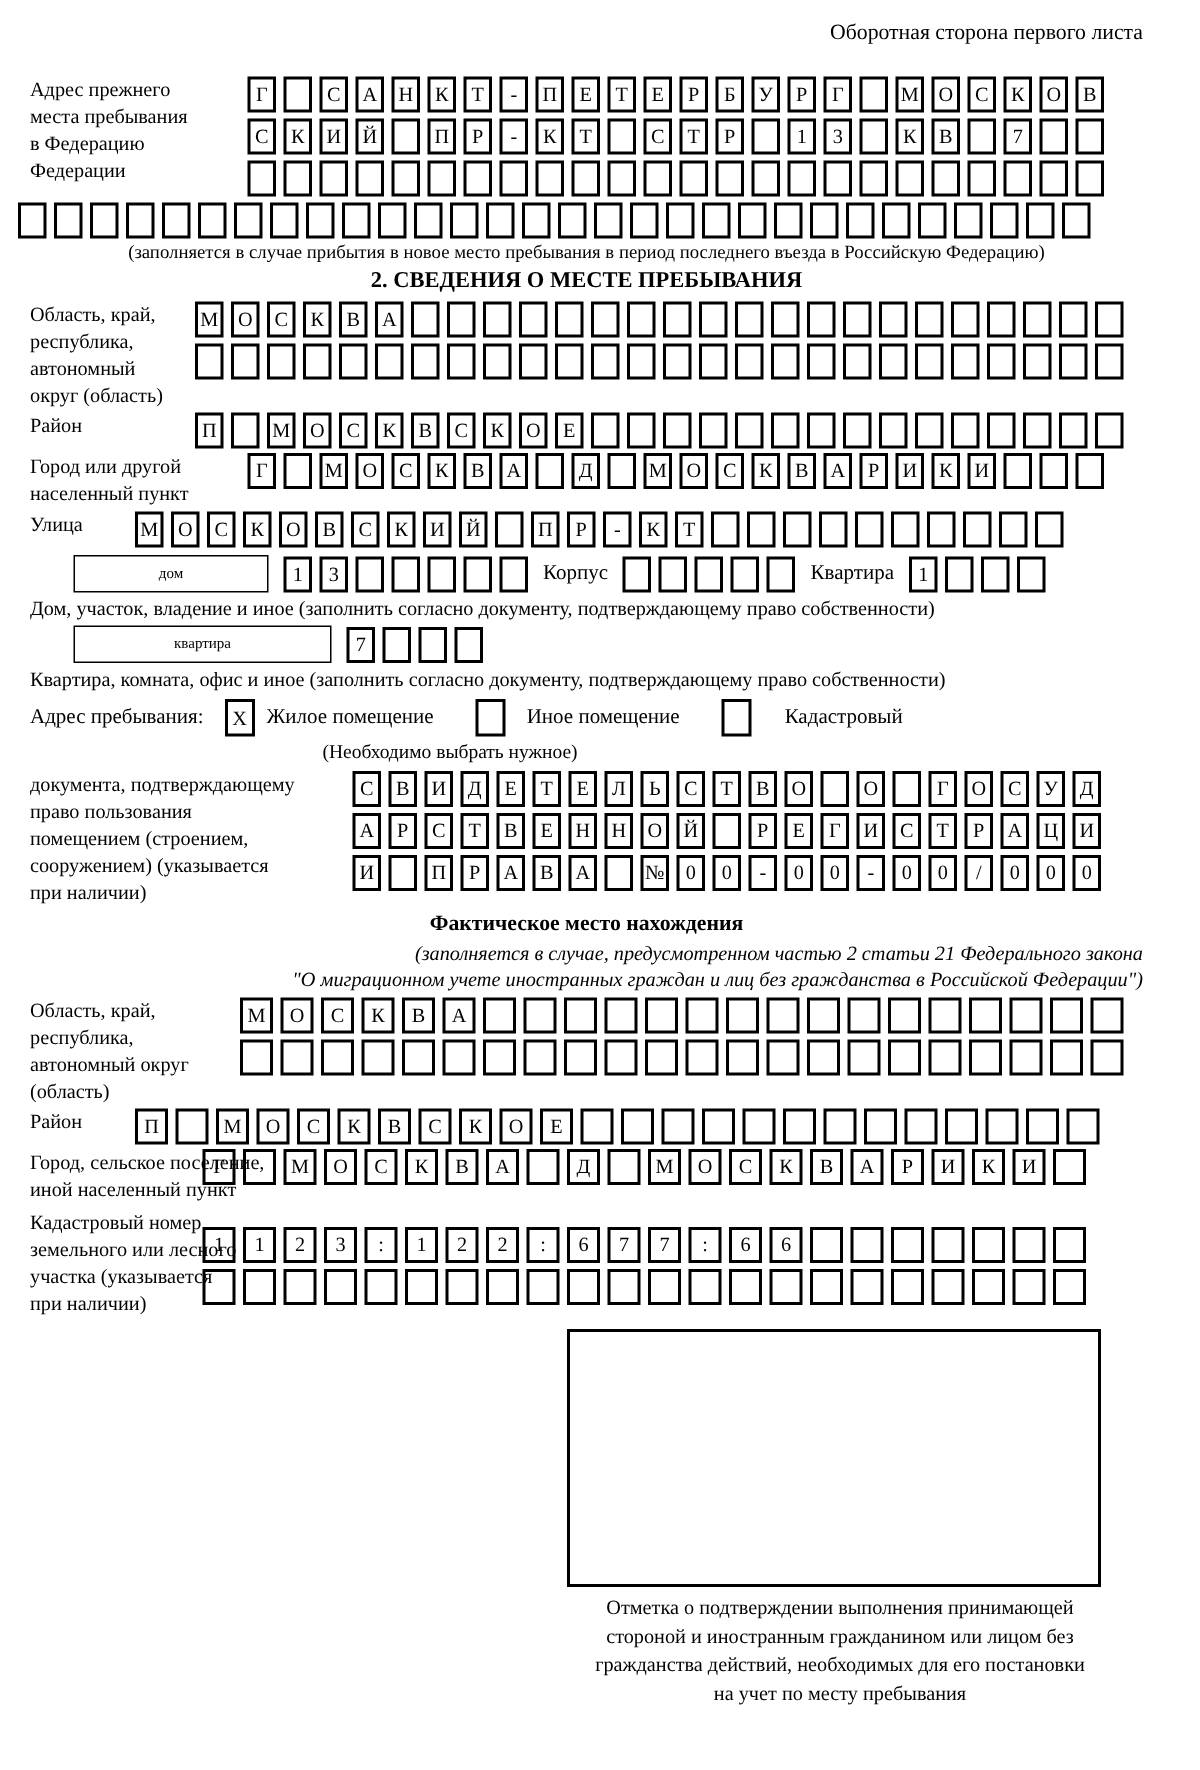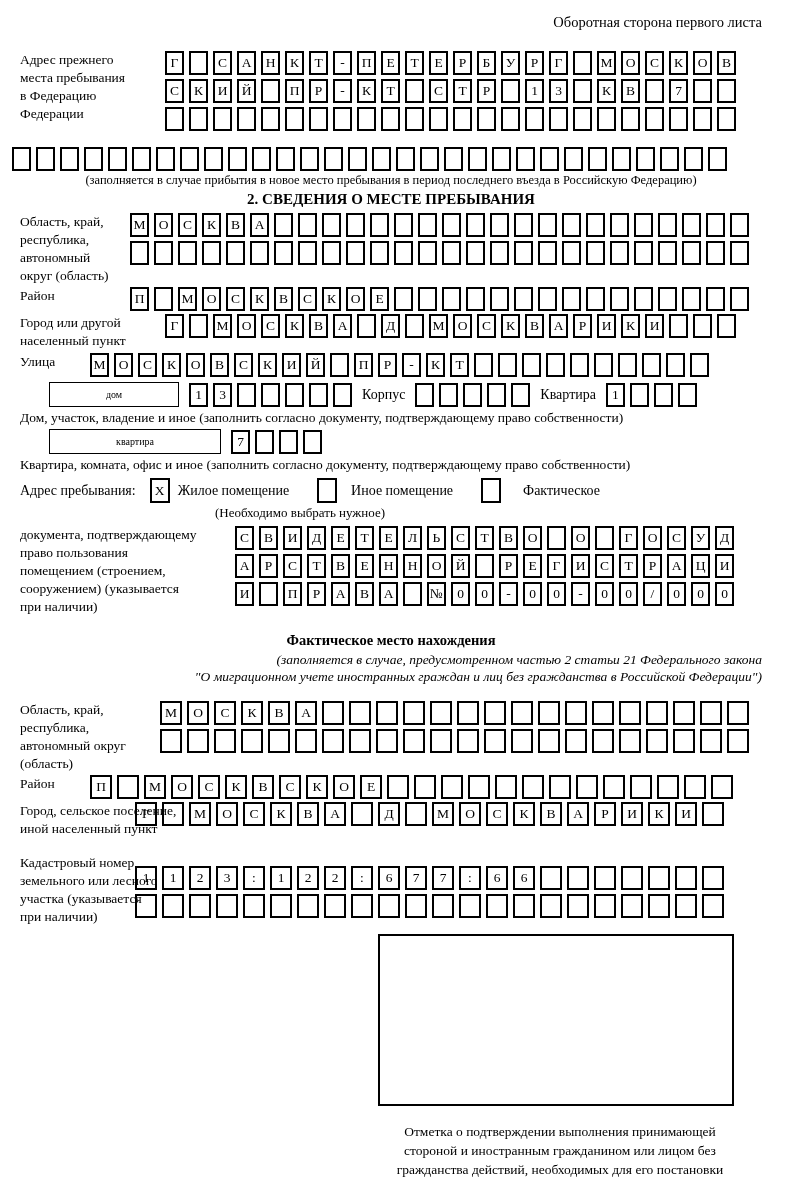--- a/index.html
+++ b/index.html
@@ -17,21 +17,21 @@
   .cell {
     display:inline-flex; align-items:center; justify-content:center;
     width:19px; height:24px; border:2px solid #000; flex-shrink:0;
     font-size:13.5px; font-family:"Liberation Serif", serif;
   }
   .sec3 .cell { width:22px; }
 
   .lw70{width:70px} .lw110{width:110px} .lw115{width:115px}
   .lw140{width:140px} .lw145{width:145px} .lw215{width:215px}
 
-  .mt2{margin-top:2px} .mt3{margin-top:3px} .mt4{margin-top:16px}
+  .mt2{margin-top:2px} .mt3{margin-top:3px} .mt4{margin-top:4px}
   .mt5{margin-top:5px} .mt8{margin-top:8px}
 
   .full-row { margin-left:-8px; }
 
   .small-note { font-size:12.5px; text-align:center; }
   .left-note { font-size:13.5px; }
 
   .sec-title { text-align:center; font-weight:bold; font-size:15px; }
   .sub-title { text-align:center; font-weight:bold; font-size:14.5px; }
   .center-note { font-size:13.5px; text-align:right; line-height:17px;font-style:italic; }
@@ -391,21 +391,21 @@
   </div>
   <div class="left-note mt3">Квартира, комната, офис и иное (заполнить согласно документу, подтверждающему право собственности)</div>
 
   <div class="stay-row mt5">
     <span style="margin-right:14px;">Адрес пребывания:</span>
     <span class="checkbox">X</span>
     <span style="margin:0 28px 0 8px;text-align:center;">Жилое помещение</span>
     <span class="checkbox"></span>
     <span style="margin:0 28px 0 14px;">Иное помещение</span>
     <span class="checkbox"></span>
-    <span style="margin-left:22px;">Фактическое</span>
+    <span style="margin-left:22px;">Кадастровый</span>
   </div>
   <div class="stay-note">(Необходимо выбрать нужное)</div>
 
   <div class="grp mt5">
     <div class="flabel lw215">
         <div>документа, подтверждающему</div>
         <div>право пользования</div>
         <div>помещением (строением,</div>
         <div>сооружением) (указывается</div>
         <div>при наличии)</div>

